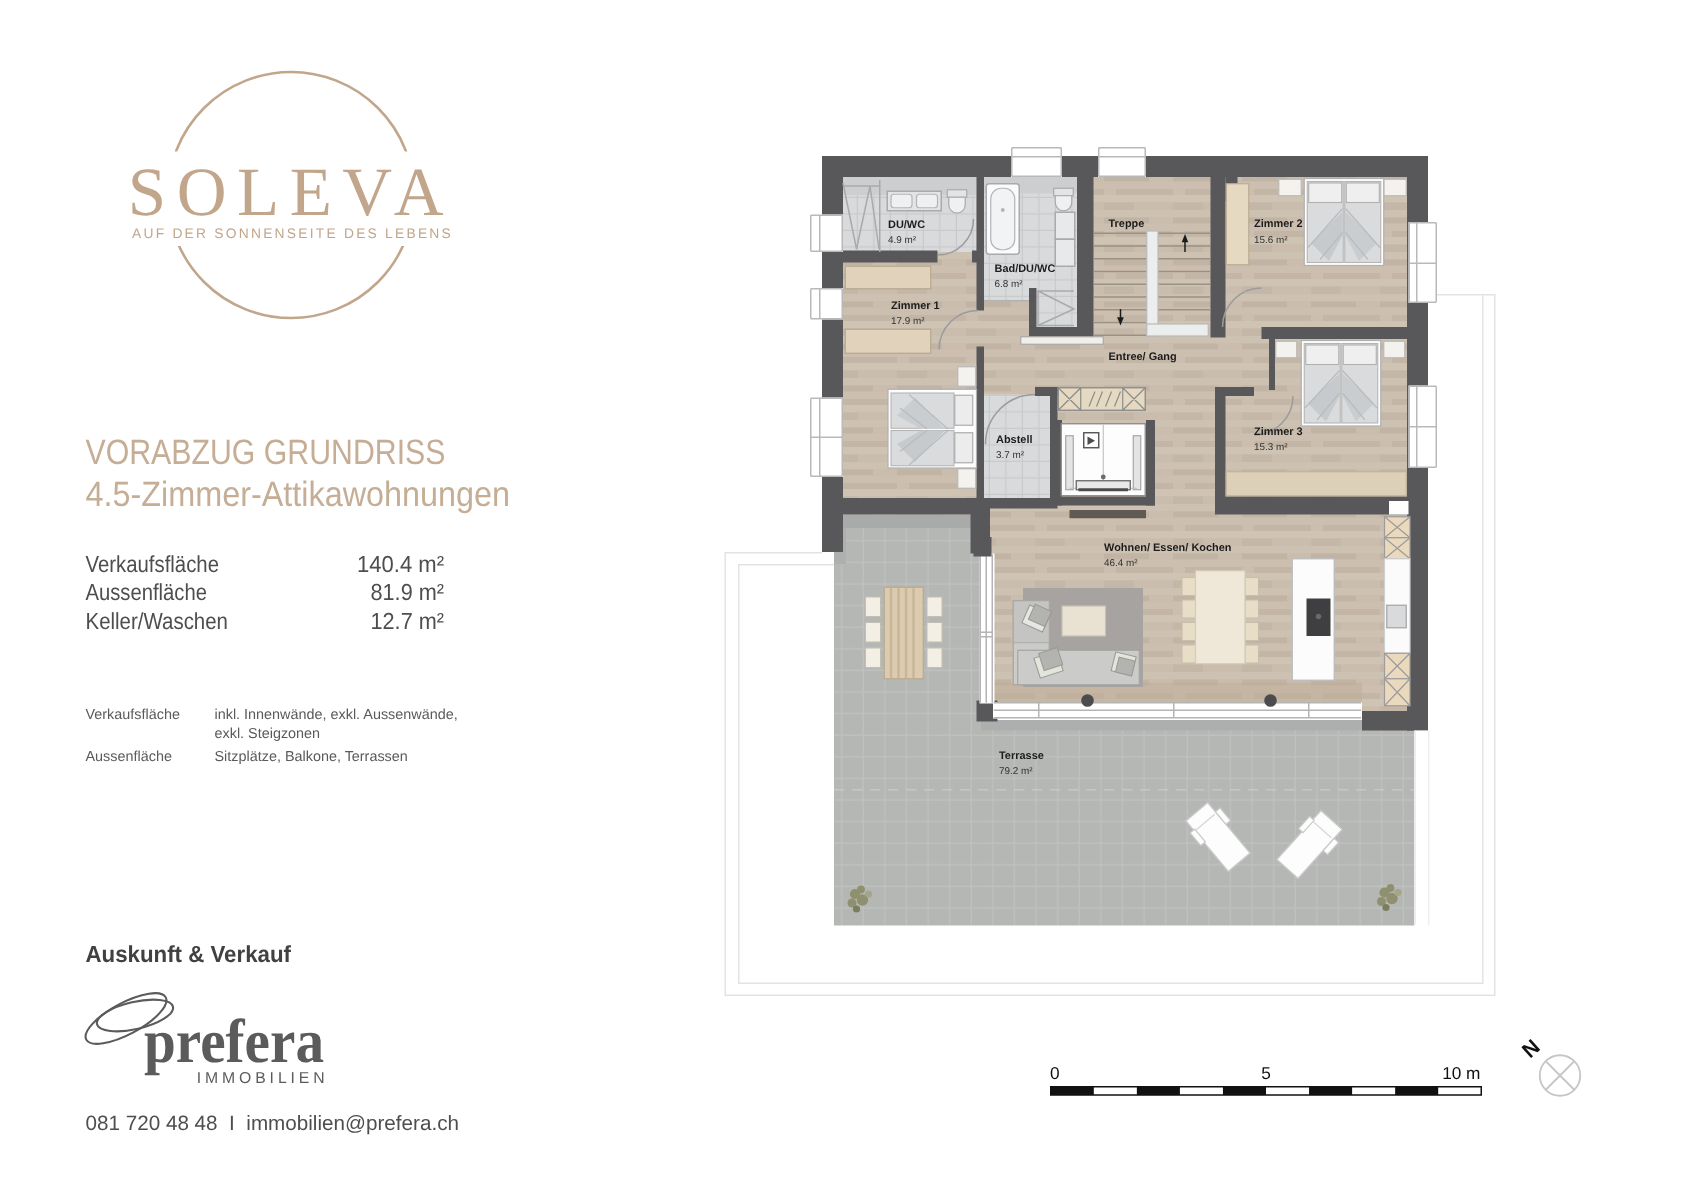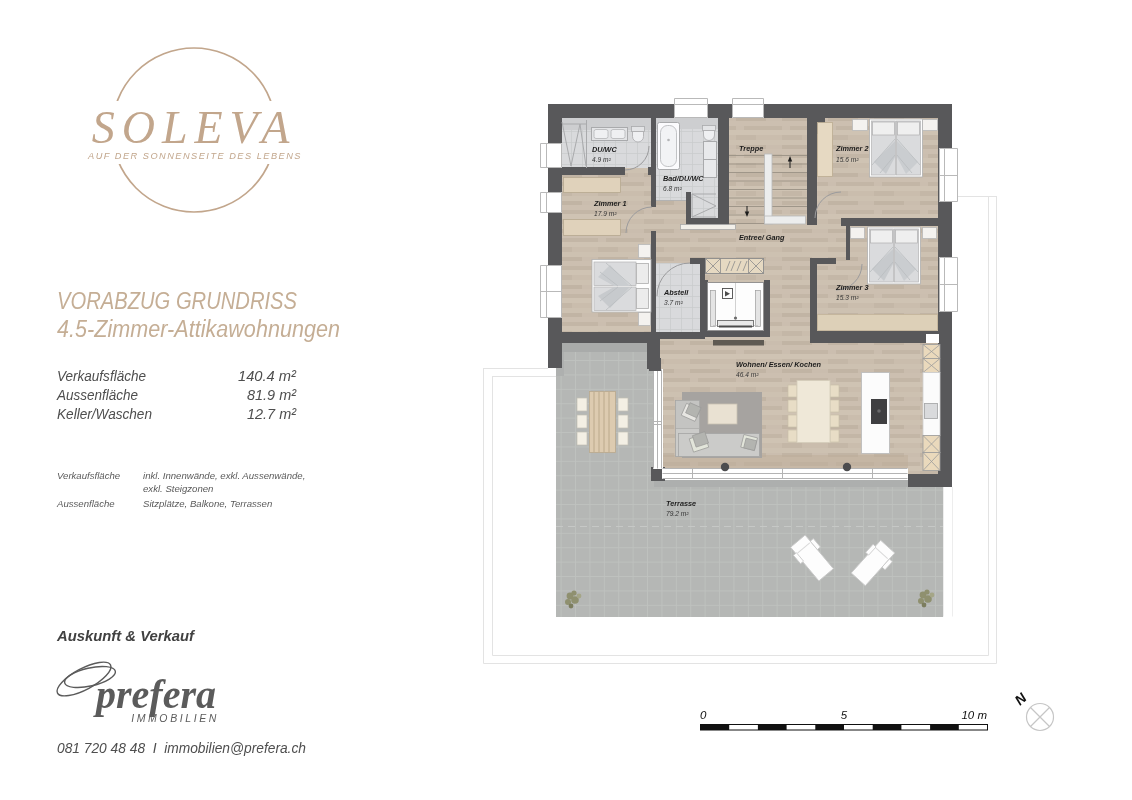--- a/index.html
+++ b/index.html
@@ -1,16 +1,16 @@
 <!DOCTYPE html>
 <html><head>
 <meta charset="utf-8">
 <style>
   html,body{margin:0;padding:0;background:#ffffff;}
-  #page{width:1132px;height:800px;position:relative;font-family:"Liberation Sans",sans-serif;font-style:italic;}
+  #page{width:1132px;height:800px;position:relative;font-family:"Liberation Sans",sans-serif;}
   svg{position:absolute;top:0;left:0;}
 </style>
 </head>
 <body>
 <div id="page">
 <svg width="1132" height="800" viewBox="0 0 1132 800" font-family="Liberation Sans,sans-serif">
 <defs>
   <pattern id="wd" x="0" y="0" width="46" height="28" patternUnits="userSpaceOnUse">
     <rect width="46" height="28" fill="#c8bbab"></rect>
     <rect x="0" y="0" width="46" height="5" fill="#cdc1b1"></rect>

